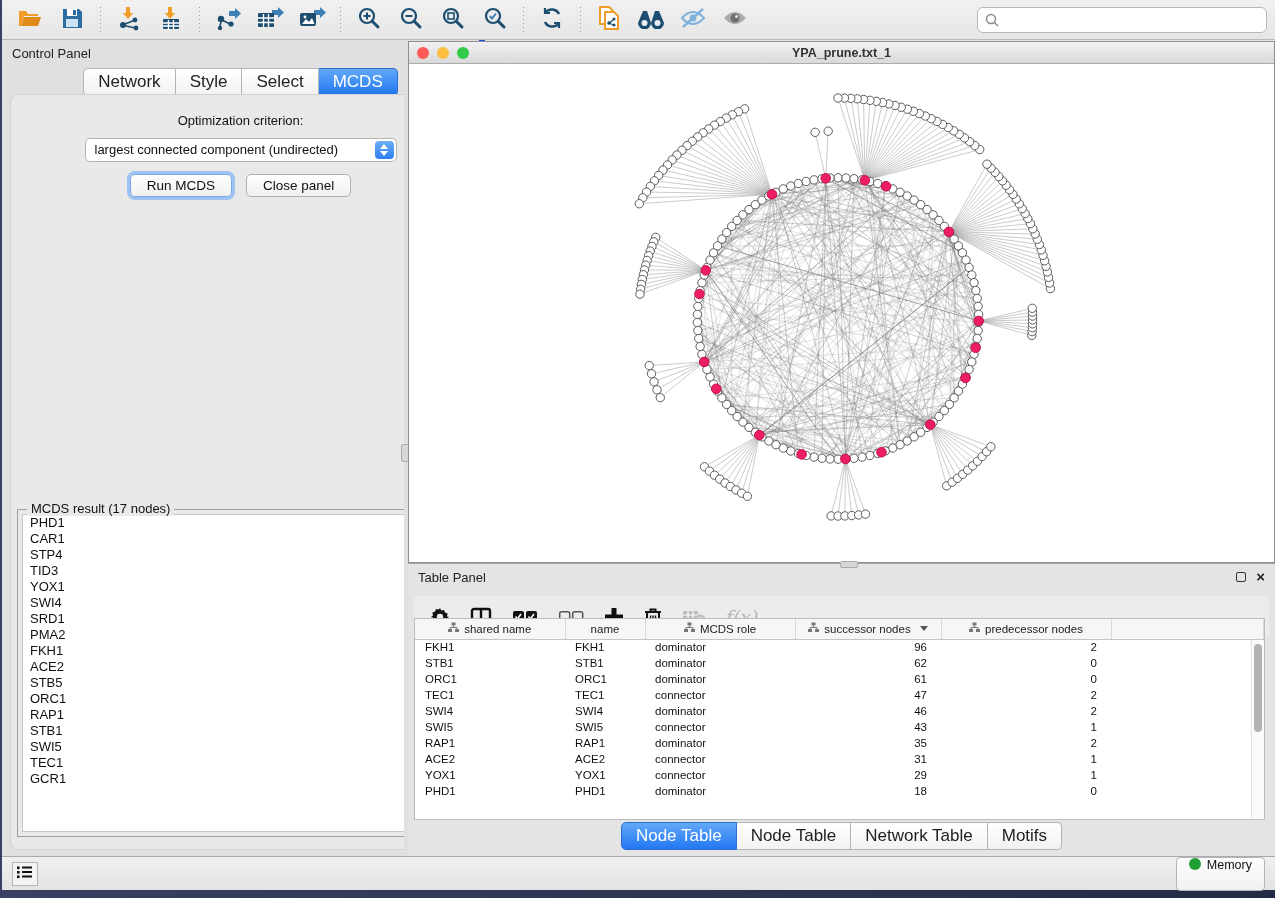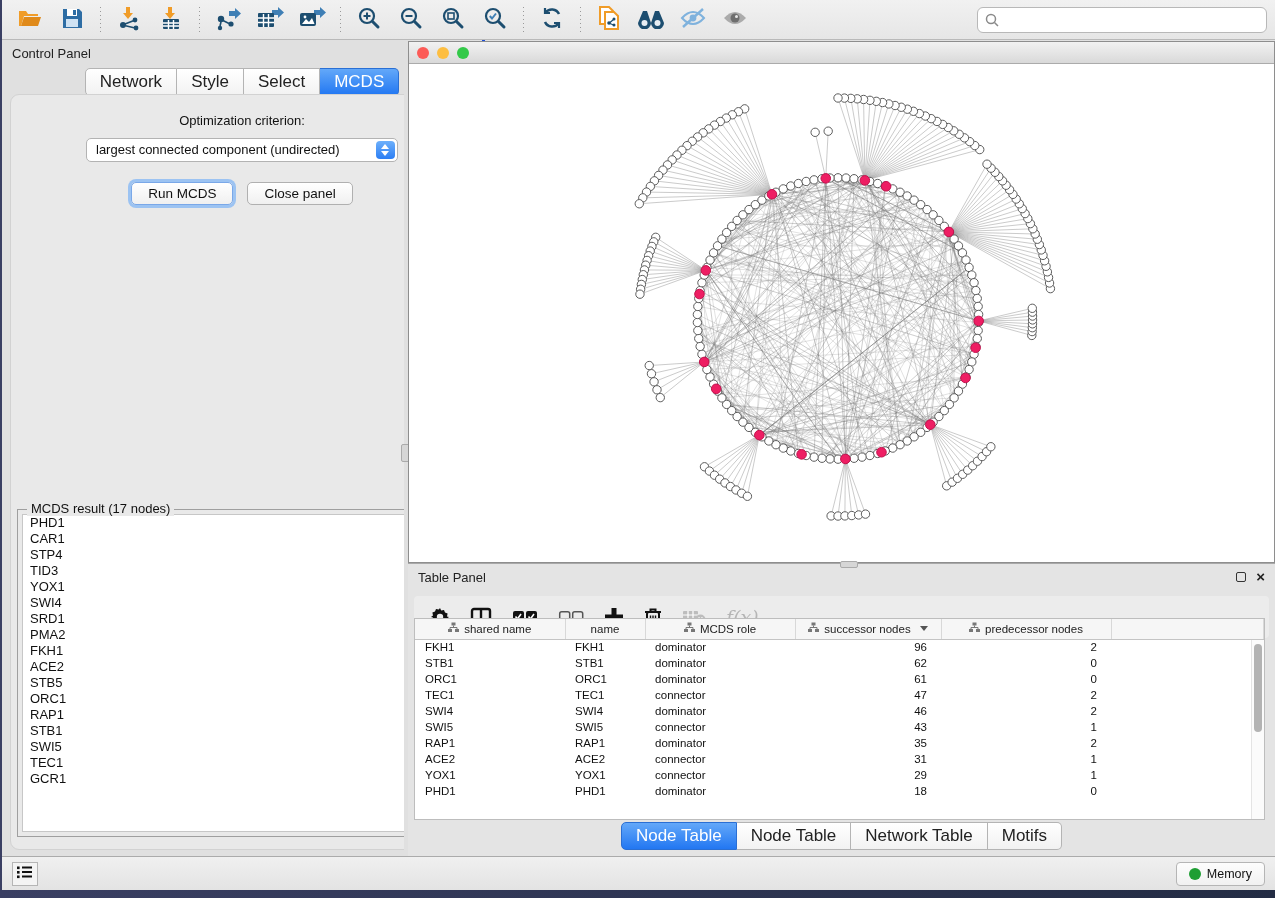--- a/index.html
+++ b/index.html
@@ -16,21 +16,21 @@
     border-radius:4px; }
   .tb-sep { width:1px; height:26px; margin:0 6px;
     background-image:linear-gradient(#9a9a9a 30%, transparent 0); background-size:1px 4px; }
   #search-wrap { margin-left:auto; }
   #search-input { width:290px; height:26px; border:1px solid #b8b8b8; border-radius:6px;
     background:#fff; padding:0 8px 0 26px; font-size:13px; color:#444; outline:none; }
   #search-icon { position:absolute; margin:5px 0 0 7px; pointer-events:none; }
 
   
   #control-panel { position:absolute; left:0; top:40px; width:483px; bottom:34px;
-    background:#e0e0e0; border-right:3px solid #1d4ed8; }
+    background:#e0e0e0; border-right:6px solid #1d4ed8; }
   .panel-titlebar { height:26px; display:flex; align-items:center; padding:0 10px;
     font-size:13px; color:#222; }
   .panel-title { flex:1; }
   .wm-float { width:10px; height:10px; border:1.5px solid #333; border-radius:2px; margin-right:10px; }
   .wm-close { font-size:15px; font-weight:bold; color:#222; line-height:10px; }
   #cp-tabs { display:flex; justify-content:center; margin-top:2px; }
   .seg-tab { padding:3px 14px; font-size:17px; background:linear-gradient(#ffffff,#f2f2f2);
     border:1px solid #b4b4b4; border-left-width:0; color:#222; }
   .seg-tab:first-child { border-left-width:1px; border-radius:5px 0 0 5px; }
   .seg-tab:last-child { border-radius:0 5px 5px 0; }
@@ -40,21 +40,21 @@
   #opt-label { text-align:center; font-size:13px; color:#111; margin-top:18px; }
   #opt-select { position:relative; margin:10px auto 0; width:312px; height:24px;
     background:#fff; border:1px solid #b3b3b3; border-radius:5px;
     font-size:13px; color:#111; line-height:22px; padding-left:9px; }
   #opt-stepper { position:absolute; right:2px; top:2px; width:19px; height:18px;
     background:linear-gradient(#6db0fb,#2c7ef4); border-radius:4px; }
   #opt-stepper:before, #opt-stepper:after { content:""; position:absolute; left:5px;
     border-left:4.5px solid transparent; border-right:4.5px solid transparent; }
   #opt-stepper:before { top:3px; border-bottom:5px solid #fff; }
   #opt-stepper:after { bottom:3px; border-top:5px solid #fff; }
-  #cp-buttons { display:flex; justify-content:center; gap:14px; margin-top:20px; }
+  #cp-buttons { display:flex; justify-content:center; gap:14px; margin-top:12px; }
   .mac-btn { background:linear-gradient(#ffffff,#f0f0f0); border:1px solid #b0b0b0;
     border-radius:5px; font-size:13.5px; color:#111; padding:3px 16px; }
   .mac-btn.focused { box-shadow:0 0 0 3px #9cc3f2; border-color:#7aa8e8; }
   #mcds-result { position:absolute; left:6px; right:8px; top:414px; bottom:12px; }
   #mcds-legend { position:absolute; left:10px; top:-8px; background:#e9e9e9; padding:0 4px;
     font-size:13px; color:#111; z-index:2; }
   #mcds-box { position:absolute; inset:0; border:1px solid #9f9f9f; padding:3px; }
   #mcds-list { position:absolute; inset:4px; background:#fff; border:1px solid #c7c7c7;
     overflow:hidden; }
   #mcds-scroll { position:absolute; top:0; bottom:0; right:0; width:13px;
@@ -100,22 +100,22 @@
   #tp-thumb { position:absolute; left:2px; right:2px; top:4px; height:88px; background:#b3b3b3;
     border-radius:5px; }
   #tp-tabs { position:absolute; left:0; right:0; bottom:6px; display:flex; justify-content:center; }
 
   
   #status-bar { position:absolute; left:0; right:0; bottom:0; height:34px;
     background:linear-gradient(#f0f0f0,#e3e3e3); border-top:1px solid #ababab;
     display:flex; align-items:center; padding:0 10px; }
   #menu-btn { width:26px; height:24px; background:#f4f4f4; border:1px solid #b5b5b5;
     display:flex; align-items:center; justify-content:center; }
-  #memory-btn { margin-left:auto; height:24px; background:linear-gradient(#fdfdfd,#f1f1f1);
-    border:1px solid #b5b5b5; border-radius:4px; display:flex; align-items:center; gap:6px;
+  #memory-btn { margin-left:auto; height:34px; background:linear-gradient(#fdfdfd,#f1f1f1);
+    border:1px solid #b5b5b5; border-radius:4px; display:flex; align-items:flex-start; gap:6px;
     padding:0 12px; font-size:12.5px; color:#111; }
   #memory-dot { width:12px; height:12px; border-radius:50%; }
 </style>
 </head>
 <body>
 
 <div id="app">
 
   <div id="toolbar">
     <div class="tb-btn">
@@ -346,20 +346,21 @@
 
   <div id="v-splitter">
     <div id="v-grip"></div>
   </div>
 
   <div id="network-window">
     <div id="nw-titlebar">
       <span class="tl" style="background:#fc5b57"></span>
       <span class="tl" style="background:#fdbe41"></span>
       <span class="tl" style="background:#33c949"></span>
+      <span id="nw-title">YPA_prune.txt_1</span>
     </div>
     <div id="net-canvas"><svg viewBox="0 0 867 499" width="100%" height="100%">
           <line x1="298.6071718811852" y1="203.8441135455597" x2="323.4393100160496" y2="347.33536348628525" stroke="#888888" stroke-width="0.8" opacity="0.3"></line>
           <line x1="492.2121752752942" y1="381.53317844548155" x2="531.1155844710138" y2="353.2681971803964" stroke="#888888" stroke-width="0.8" opacity="0.3"></line>
           <line x1="313.6084625282489" y1="334.5864938602145" x2="558.2581113449871" y2="196.42648316673402" stroke="#888888" stroke-width="0.8" opacity="0.3"></line>
           <line x1="469.7242905146416" y1="390.28850927964413" x2="519.2547559870508" y2="364.1539671001106" stroke="#888888" stroke-width="0.8" opacity="0.3"></line>
           <line x1="564.0989687976166" y1="211.42860379313242" x2="293.63229348702407" y2="219.15521487871828" stroke="#888888" stroke-width="0.8" opacity="0.3"></line>
           <line x1="375.1129150092478" y1="384.8784350891939" x2="367.7878247247058" y2="128.46682155451848" stroke="#888888" stroke-width="0.8" opacity="0.3"></line>
           <line x1="328.8844155289862" y1="353.26819718039644" x2="499.33434237503013" y2="132.22480312611142" stroke="#888888" stroke-width="0.8" opacity="0.3"></line>
           <line x1="477.3829644433756" y1="387.800055273173" x2="568.1916411140274" y2="283.00125579705013" stroke="#888888" stroke-width="0.8" opacity="0.3"></line>

